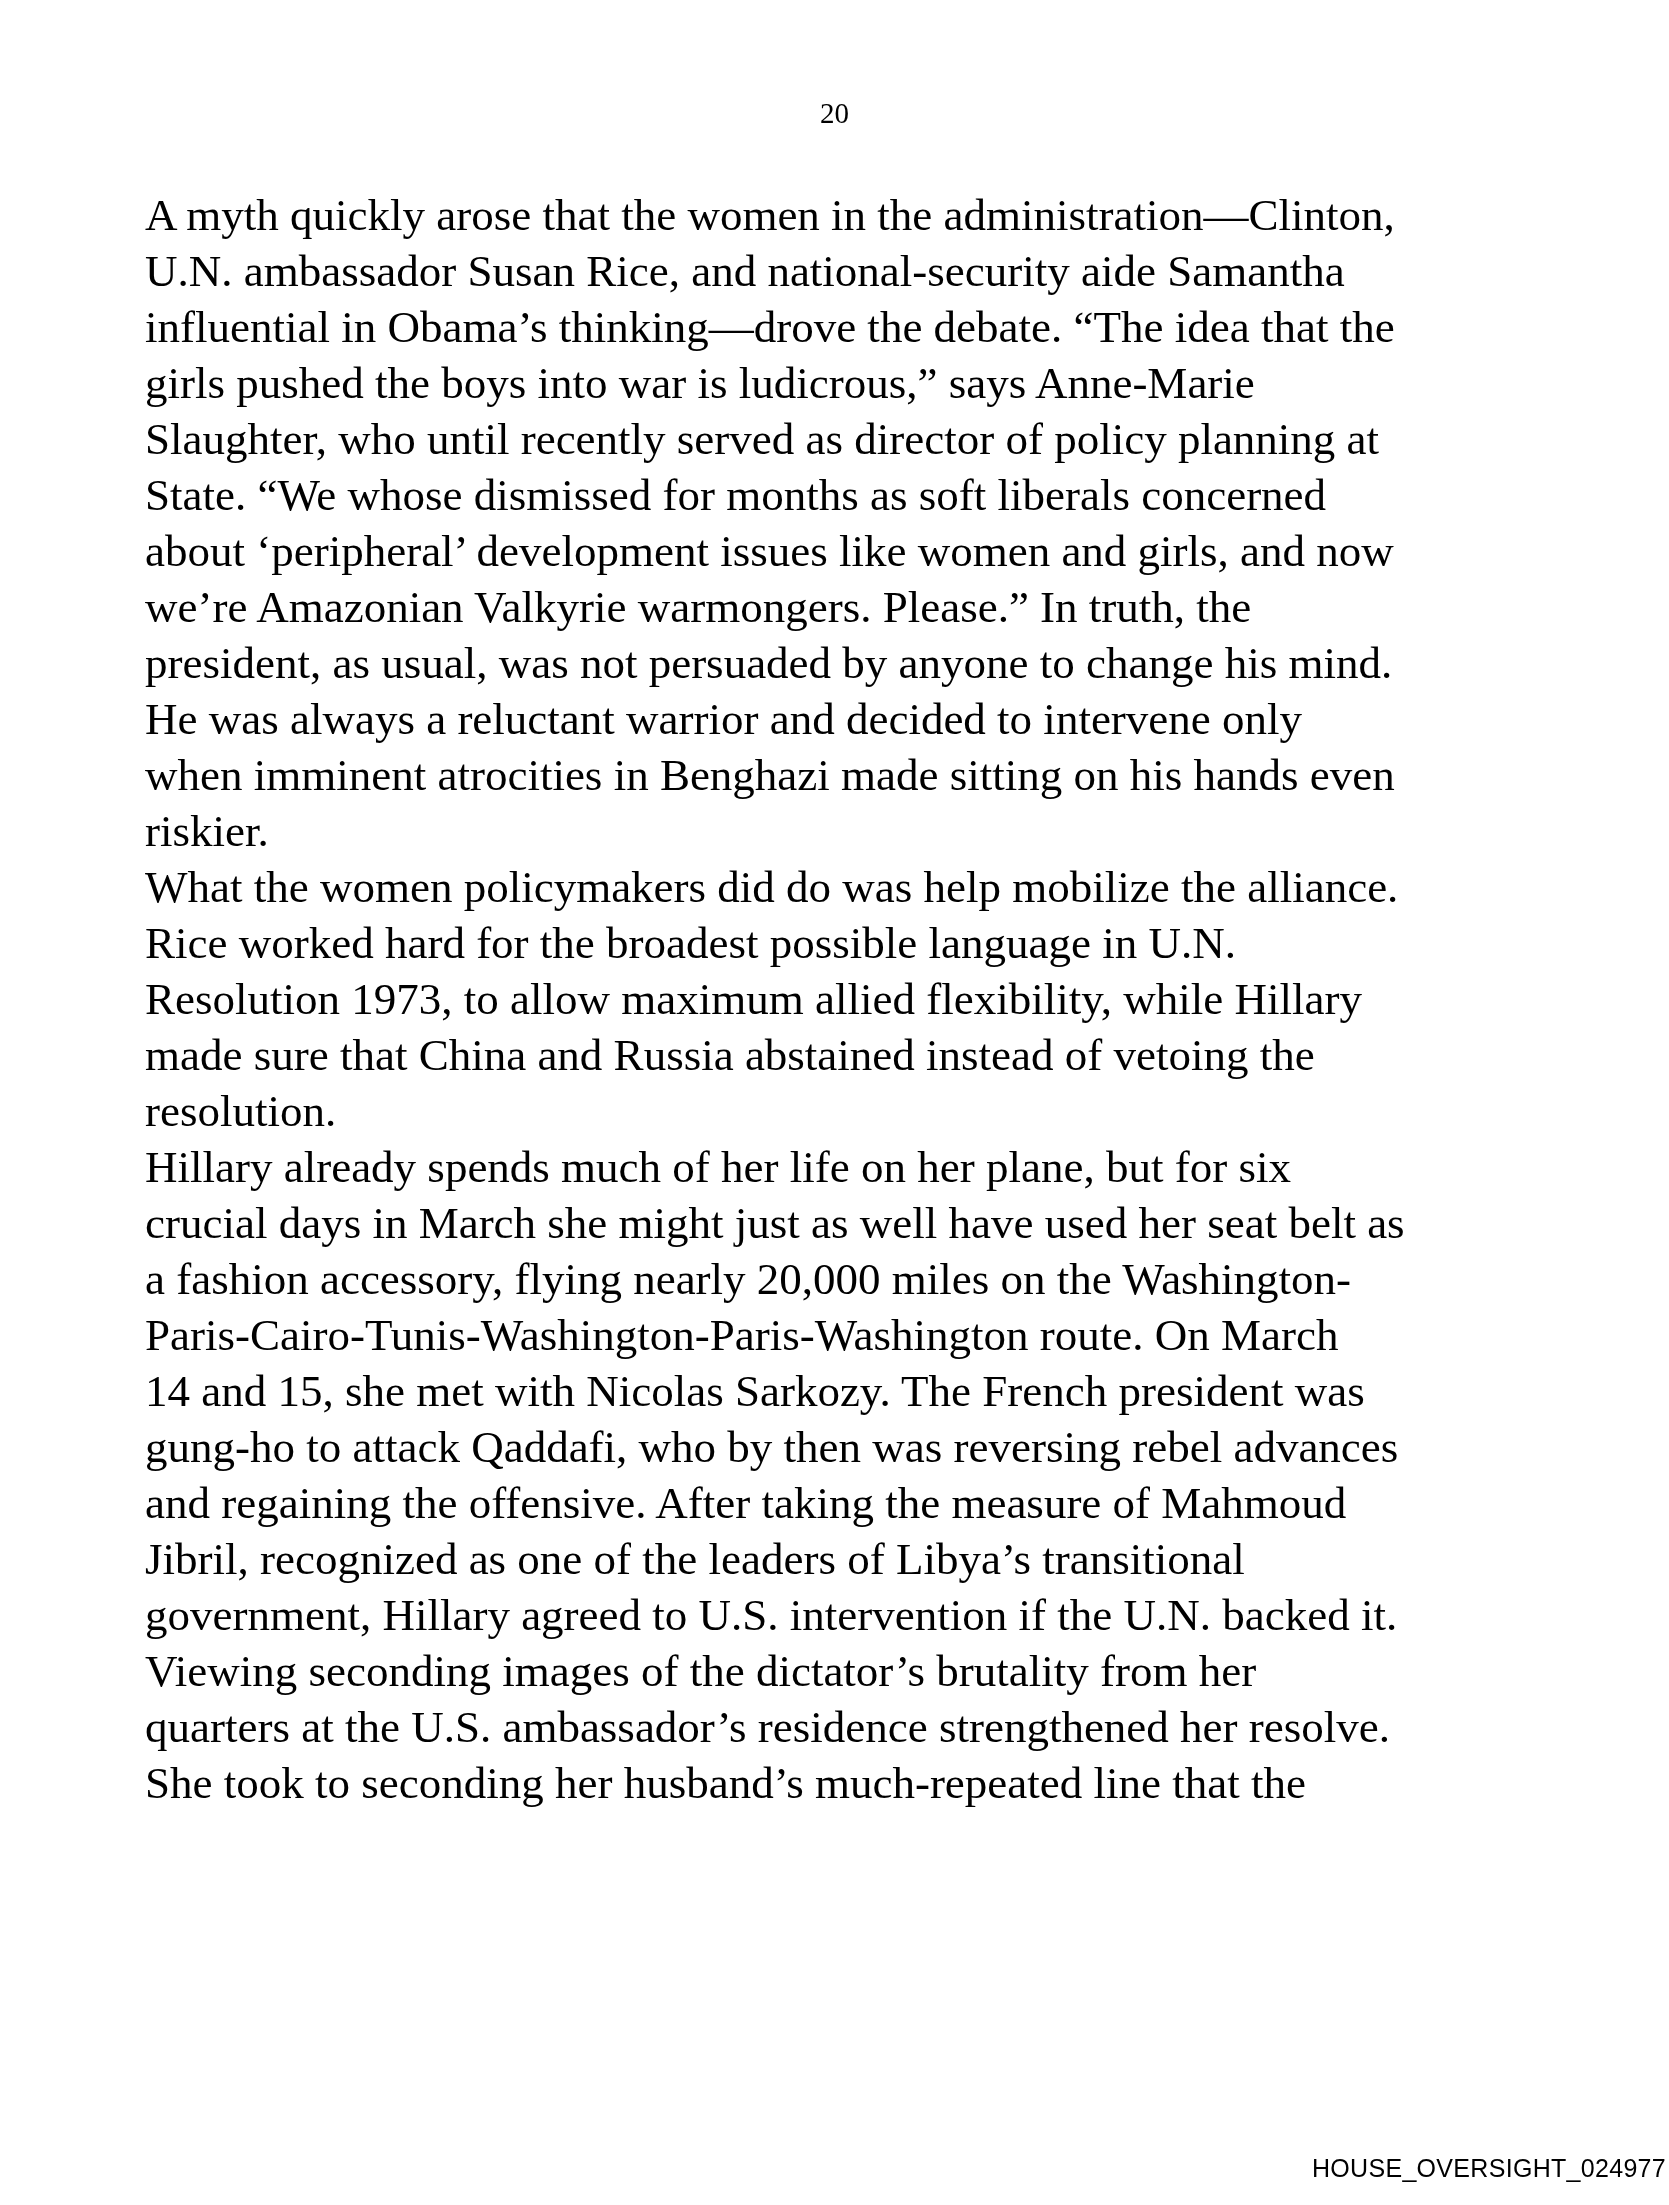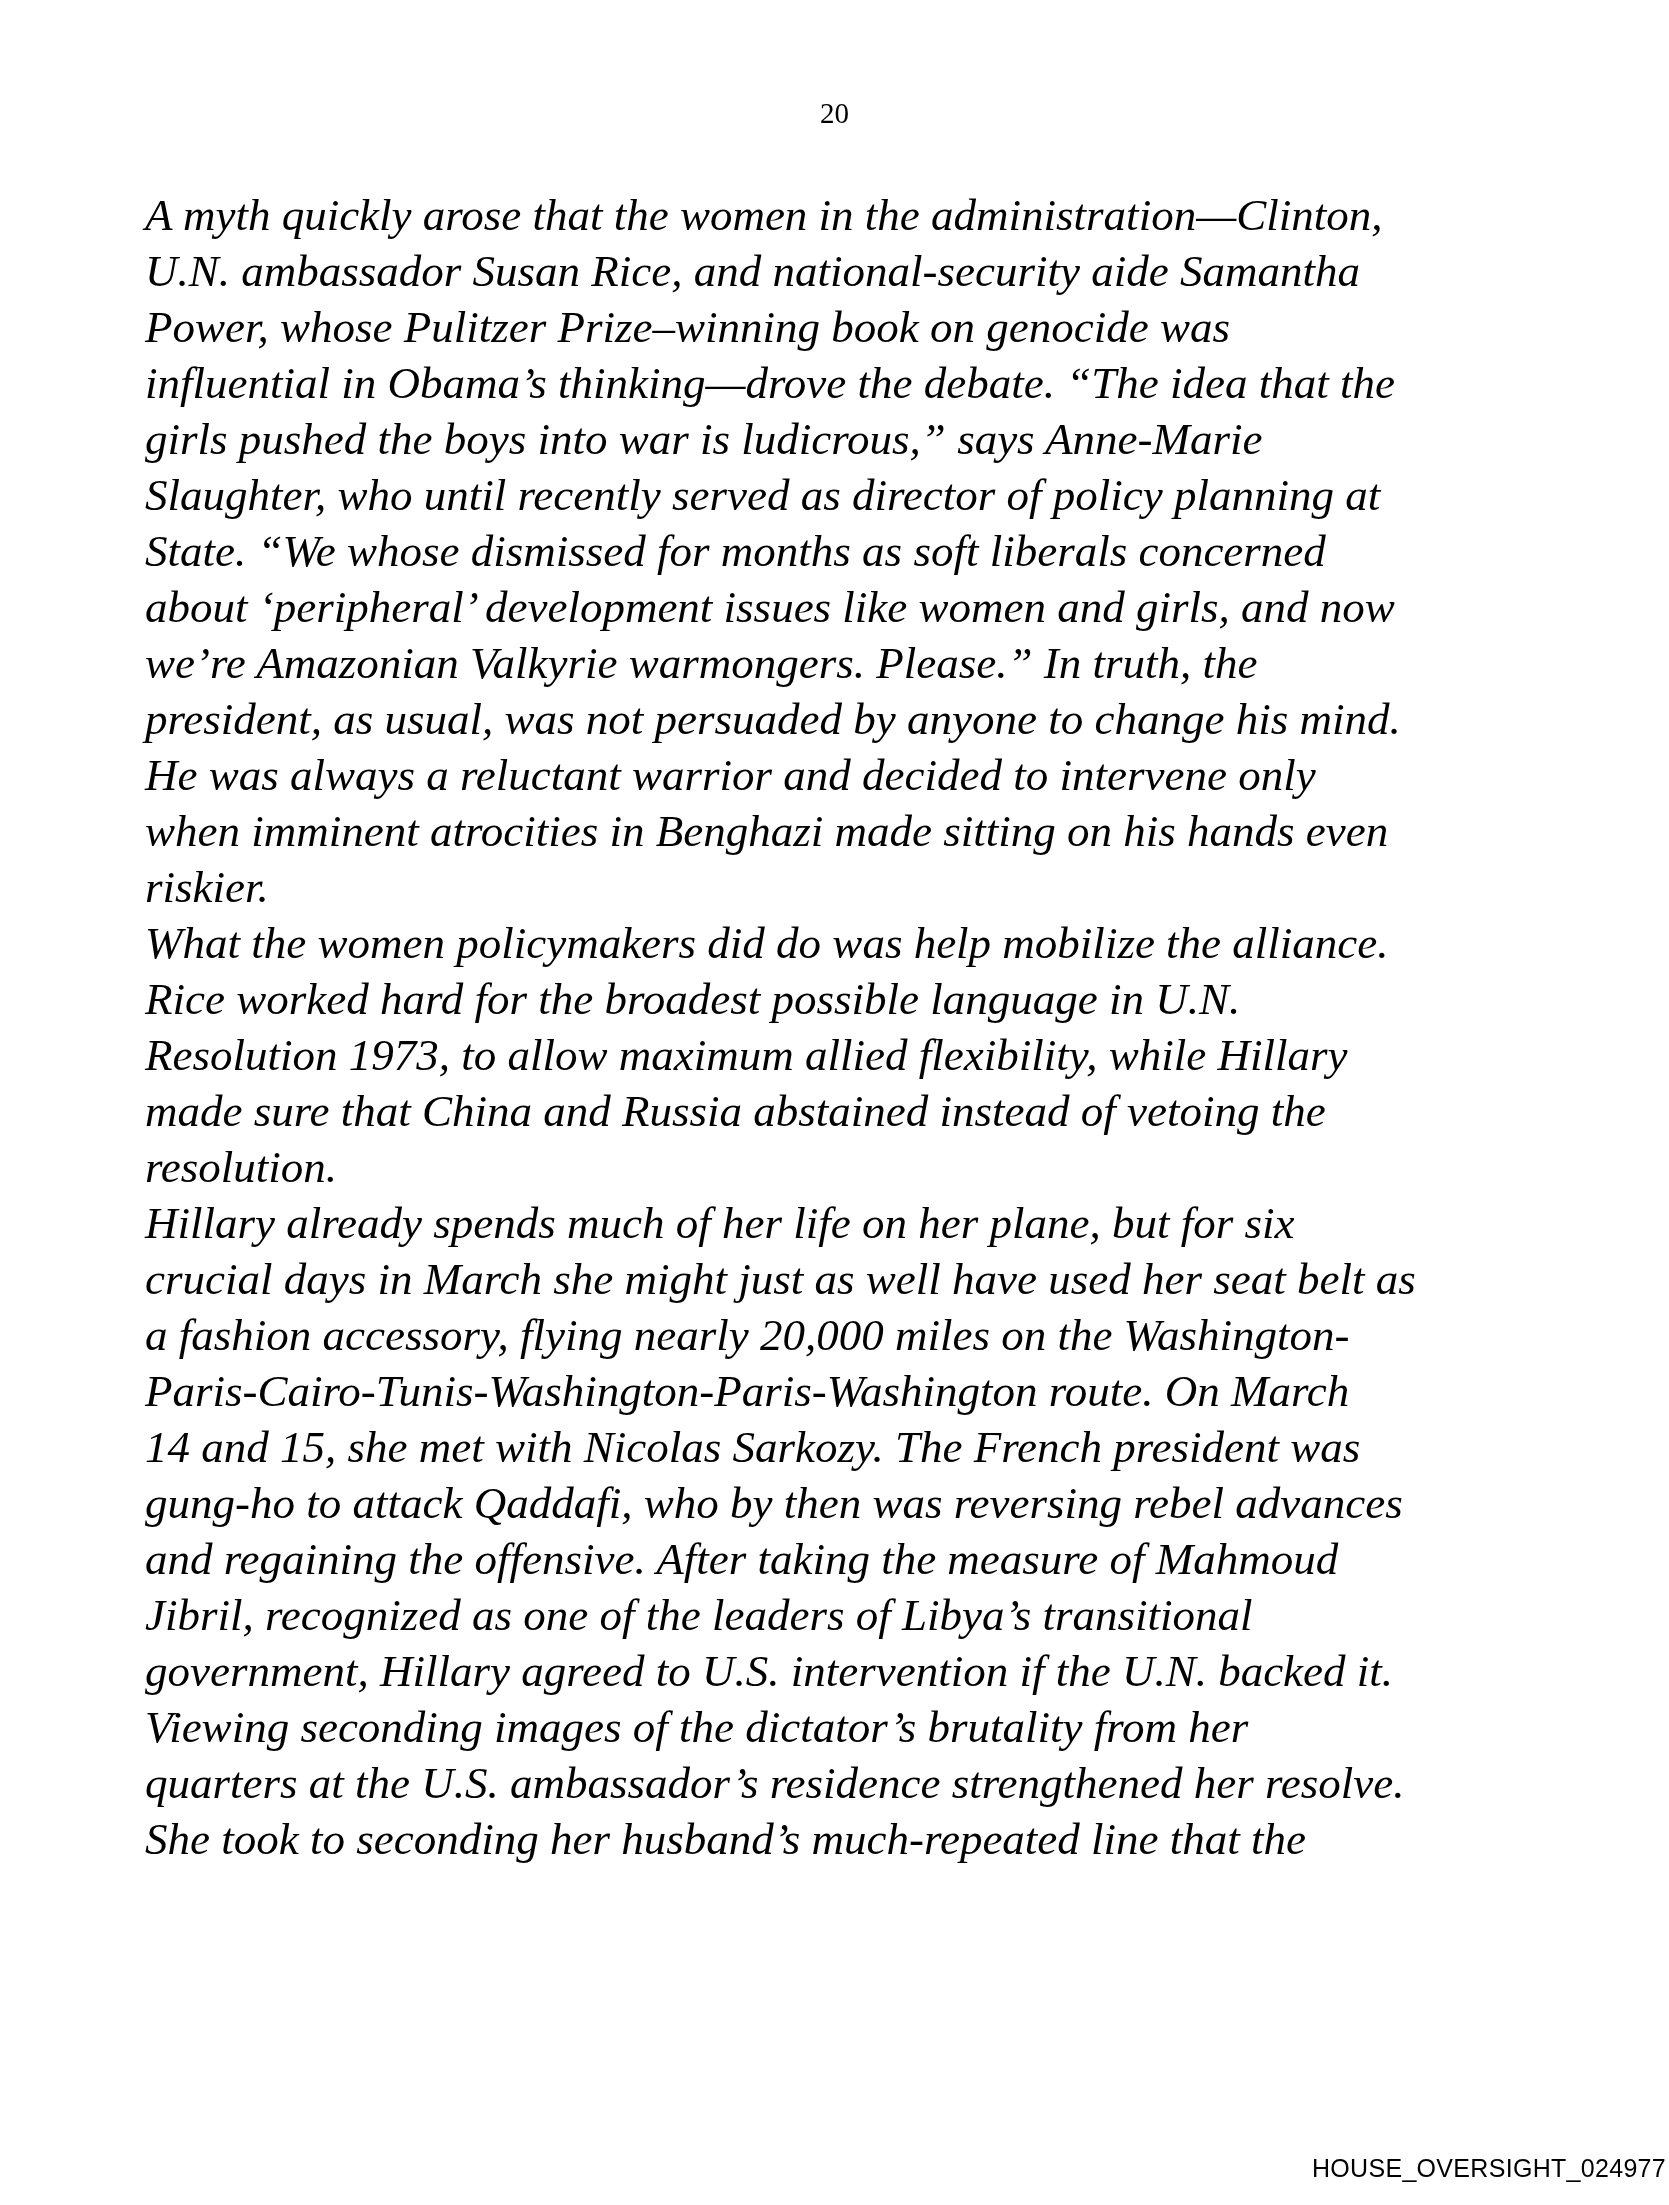--- a/index.html
+++ b/index.html
@@ -31,42 +31,40 @@
       width: 1407px;
       font-family: "Liberation Serif", serif;
       font-size: 45px;
       line-height: 56px;
       letter-spacing: 0;
     }
     .line {
       display: block;
       white-space: nowrap;
       height: 56px;
-      font-style: italic;
     }
     .footer-id {
       position: absolute;
       top: 2152px;
       right: 3px;
       font-family: "Liberation Sans", sans-serif;
       font-size: 25px;
       line-height: 33px;
       letter-spacing: 0.3px;
     }
   </style>
 </head>
 <body>
 
 <div class="page-number">20</div>
 
 <div class="body-text">
   <div class="paragraph">
     <span class="line">A myth quickly arose that the women in the administration—Clinton,</span>
     <span class="line">U.N. ambassador Susan Rice, and national-security aide Samantha</span>
-    <span class="line">Power, whose Pulitzer Prize–winning book on genocide was</span>
     <span class="line">influential in Obama’s thinking—drove the debate. “The idea that the</span>
     <span class="line">girls pushed the boys into war is ludicrous,” says Anne-Marie</span>
     <span class="line">Slaughter, who until recently served as director of policy planning at</span>
     <span class="line">State. “We whose dismissed for months as soft liberals concerned</span>
     <span class="line">about ‘peripheral’ development issues like women and girls, and now</span>
     <span class="line">we’re Amazonian Valkyrie warmongers. Please.” In truth, the</span>
     <span class="line">president, as usual, was not persuaded by anyone to change his mind.</span>
     <span class="line">He was always a reluctant warrior and decided to intervene only</span>
     <span class="line">when imminent atrocities in Benghazi made sitting on his hands even</span>
     <span class="line">riskier.</span>

